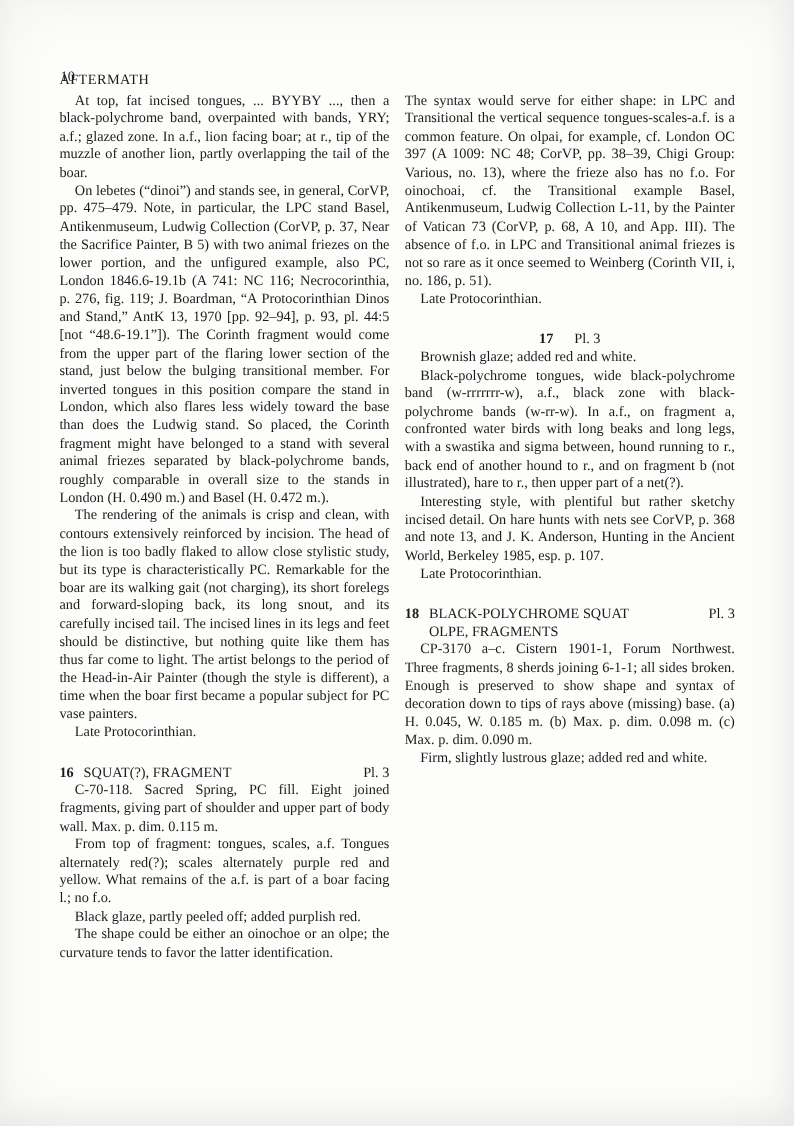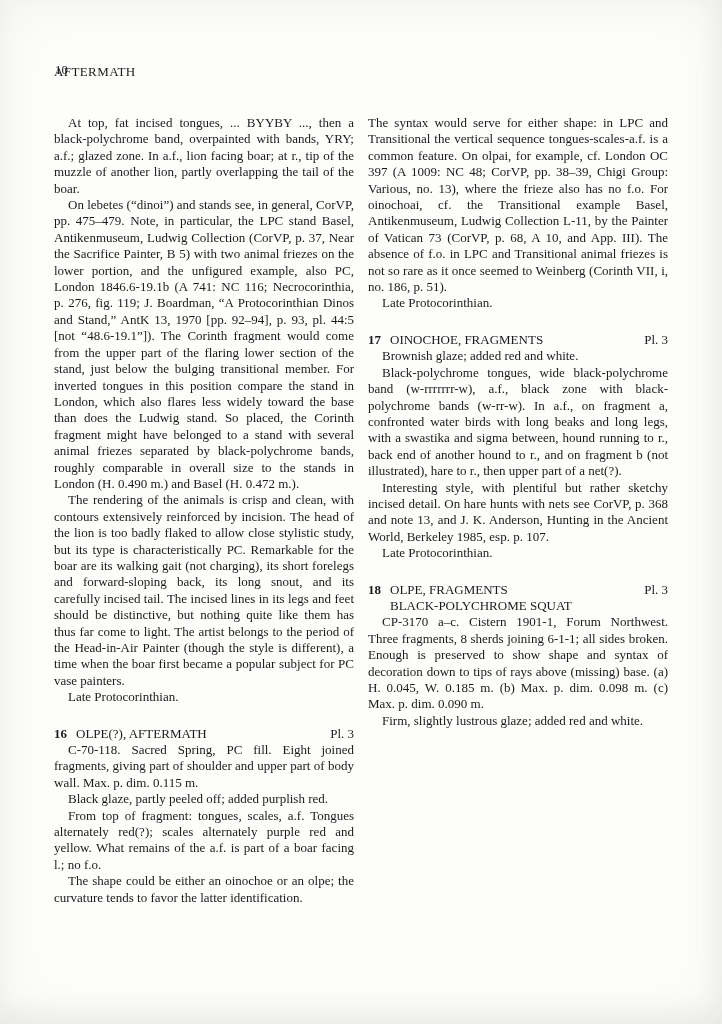--- a/index.html
+++ b/index.html
@@ -12,21 +12,21 @@
     position: relative; box-sizing: border-box;
     width: 722px; height: 1024px;
     padding: 62px 54px 0 54px;
     background: #fdfdfc;
     color: #1a1a1a;
     box-shadow: inset 0 0 55px rgba(70,70,62,0.07), inset -5px -12px 22px rgba(70,70,62,0.06);
   }
   .pagehead { position: relative; height: 18px; font-size: 13px; }
   .pagenum { position: absolute; left: 1px; top: 0; }
   .runhead { position: absolute; left: 0; right: 0; top: 2px; letter-spacing: 0.4px; }
-  .cols { display: flex; gap: 14px; margin-top: 35px; }
+  .cols { display: flex; gap: 14px; margin-top: 3px; }
   .col { width: 300px; font-size: 13px; line-height: 16.4px; }
   .para { margin: 0; text-indent: 14px; text-align: justify; }
   .para.noindent { text-indent: 0; }
   .it { }
   .entry-head { display: flex; align-items: flex-start; margin-top: 20px; justify-content: center; }
   .num { font-weight: 700; margin-right: 9px; }
   .etitle { flex: 1; }
   .tline { display: block; }
   .plate { margin-left: 10px; white-space: nowrap; }
 </style>
@@ -40,48 +40,45 @@
   </div>
   <div class="cols">
     <div class="col">
         <p class="para"><span>At top, fat incised tongues, ... BYYBY ..., then a black-polychrome band, overpainted with bands, YRY; a.f.; glazed zone. In a.f., lion facing boar; at r., tip of the muzzle of another lion, partly overlapping the tail of the boar.</span></p>
         <p class="para"><span>On lebetes (“dinoi”) and stands see, in general, </span><span class="it">CorVP</span><span>, pp. 475–479. Note, in particular, the LPC stand Basel, Antikenmuseum, Ludwig Collection (</span><span class="it">CorVP</span><span>, p. 37, Near the Sacrifice Painter, B 5) with two animal friezes on the lower portion, and the unfigured example, also PC, London 1846.6-19.1b (A 741: NC 116; </span><span class="it">Necrocorinthia</span><span>, p. 276, fig. 119; J. Boardman, “A Protocorinthian Dinos and Stand,” </span><span class="it">AntK</span><span> 13, 1970 [pp. 92–94], p. 93, pl. 44:5 [not “48.6-19.1”]). The Corinth fragment would come from the upper part of the flaring lower section of the stand, just below the bulging transitional member. For inverted tongues in this position compare the stand in London, which also flares less widely toward the base than does the Ludwig stand. So placed, the Corinth fragment might have belonged to a stand with several animal friezes separated by black-polychrome bands, roughly comparable in overall size to the stands in London (H. 0.490 m.) and Basel (H. 0.472 m.).</span></p>
         <p class="para"><span>The rendering of the animals is crisp and clean, with contours extensively reinforced by incision. The head of the lion is too badly flaked to allow close stylistic study, but its type is characteristically PC. Remarkable for the boar are its </span><span class="it">walking</span><span> gait (not charging), its short forelegs and forward-sloping back, its long snout, and its carefully incised tail. The incised lines in its legs and feet should be distinctive, but nothing quite like them has thus far come to light. The artist belongs to the period of the Head-in-Air Painter (though the style is different), a time when the boar first became a popular subject for PC vase painters.</span></p>
         <p class="para"><span>Late Protocorinthian.</span></p>
         <div class="entry-head">
           <span class="num">16</span>
           <span class="etitle">
-            <span class="tline">OLPE(?), AFTERMATH</span>
+            <span class="tline">SQUAT(?), FRAGMENT</span>
           </span>
           <span class="plate">Pl. 3</span>
         </div>
         <p class="para"><span>C-70-118. Sacred Spring, PC fill. Eight joined fragments, giving part of shoulder and upper part of body wall. Max. p. dim. 0.115 m.</span></p>
+        <p class="para"><span>From top of fragment: tongues, scales, a.f. Tongues alternately red(?); scales alternately purple red and yellow. What remains of the a.f. is part of a boar facing l.; no f.o.</span></p>
         <p class="para"><span>Black glaze, partly peeled off; added purplish red.</span></p>
-        <p class="para"><span>From top of fragment: tongues, scales, a.f. Tongues alternately red(?); scales alternately purple red and yellow. What remains of the a.f. is part of a boar facing l.; no f.o.</span></p>
         <p class="para"><span>The shape could be either an oinochoe or an olpe; the curvature tends to favor the latter identification.</span></p>
       </div>
     <div class="col">
         <p class="para noindent"><span>The syntax would serve for either shape: in LPC and Transitional the vertical sequence tongues-scales-a.f. is a common feature. On olpai, for example, cf. London OC 397 (A 1009: NC 48; </span><span class="it">CorVP</span><span>, pp. 38–39, Chigi Group: Various, no. 13), where the frieze also has no f.o. For oinochoai, cf. the Transitional example Basel, Antikenmuseum, Ludwig Collection L-11, by the Painter of Vatican 73 (</span><span class="it">CorVP</span><span>, p. 68, A 10, and App. III). The absence of f.o. in LPC and Transitional animal friezes is not so rare as it once seemed to Weinberg (</span><span class="it">Corinth</span><span> VII, i, no. 186, p. 51).</span></p>
         <p class="para"><span>Late Protocorinthian.</span></p>
         <div class="entry-head">
           <span class="num">17</span>
-          <span class="etitle">
-            <span class="tline">OINOCHOE, FRAGMENTS</span>
-          </span>
           <span class="plate">Pl. 3</span>
         </div>
         <p class="para"><span>Brownish glaze; added red and white.</span></p>
         <p class="para"><span>Black-polychrome tongues, wide black-polychrome band (w-rrrrrrr-w), a.f., black zone with black-polychrome bands (w-rr-w). In a.f., on fragment a, confronted water birds with long beaks and long legs, with a swastika and sigma between, hound running to r., back end of another hound to r., and on fragment b (not illustrated), hare to r., then upper part of a net(?).</span></p>
         <p class="para"><span>Interesting style, with plentiful but rather sketchy incised detail. On hare hunts with nets see </span><span class="it">CorVP</span><span>, p. 368 and note 13, and J. K. Anderson, </span><span class="it">Hunting in the Ancient World</span><span>, Berkeley 1985, esp. p. 107.</span></p>
         <p class="para"><span>Late Protocorinthian.</span></p>
         <div class="entry-head">
           <span class="num">18</span>
           <span class="etitle">
+            <span class="tline">BLACK-POLYCHROME SQUAT</span>
             <span class="tline">OLPE, FRAGMENTS</span>
-            <span class="tline">BLACK-POLYCHROME SQUAT</span>
           </span>
           <span class="plate">Pl. 3</span>
         </div>
         <p class="para"><span>CP-3170 a–c. Cistern 1901-1, Forum Northwest. Three fragments, 8 sherds joining 6-1-1; all sides broken. Enough is preserved to show shape and syntax of decoration down to tips of rays above (missing) base. (a) H. 0.045, W. 0.185 m. (b) Max. p. dim. 0.098 m. (c) Max. p. dim. 0.090 m.</span></p>
         <p class="para"><span>Firm, slightly lustrous glaze; added red and white.</span></p>
       </div>
   </div>
 </div>
 
 </body></html>

